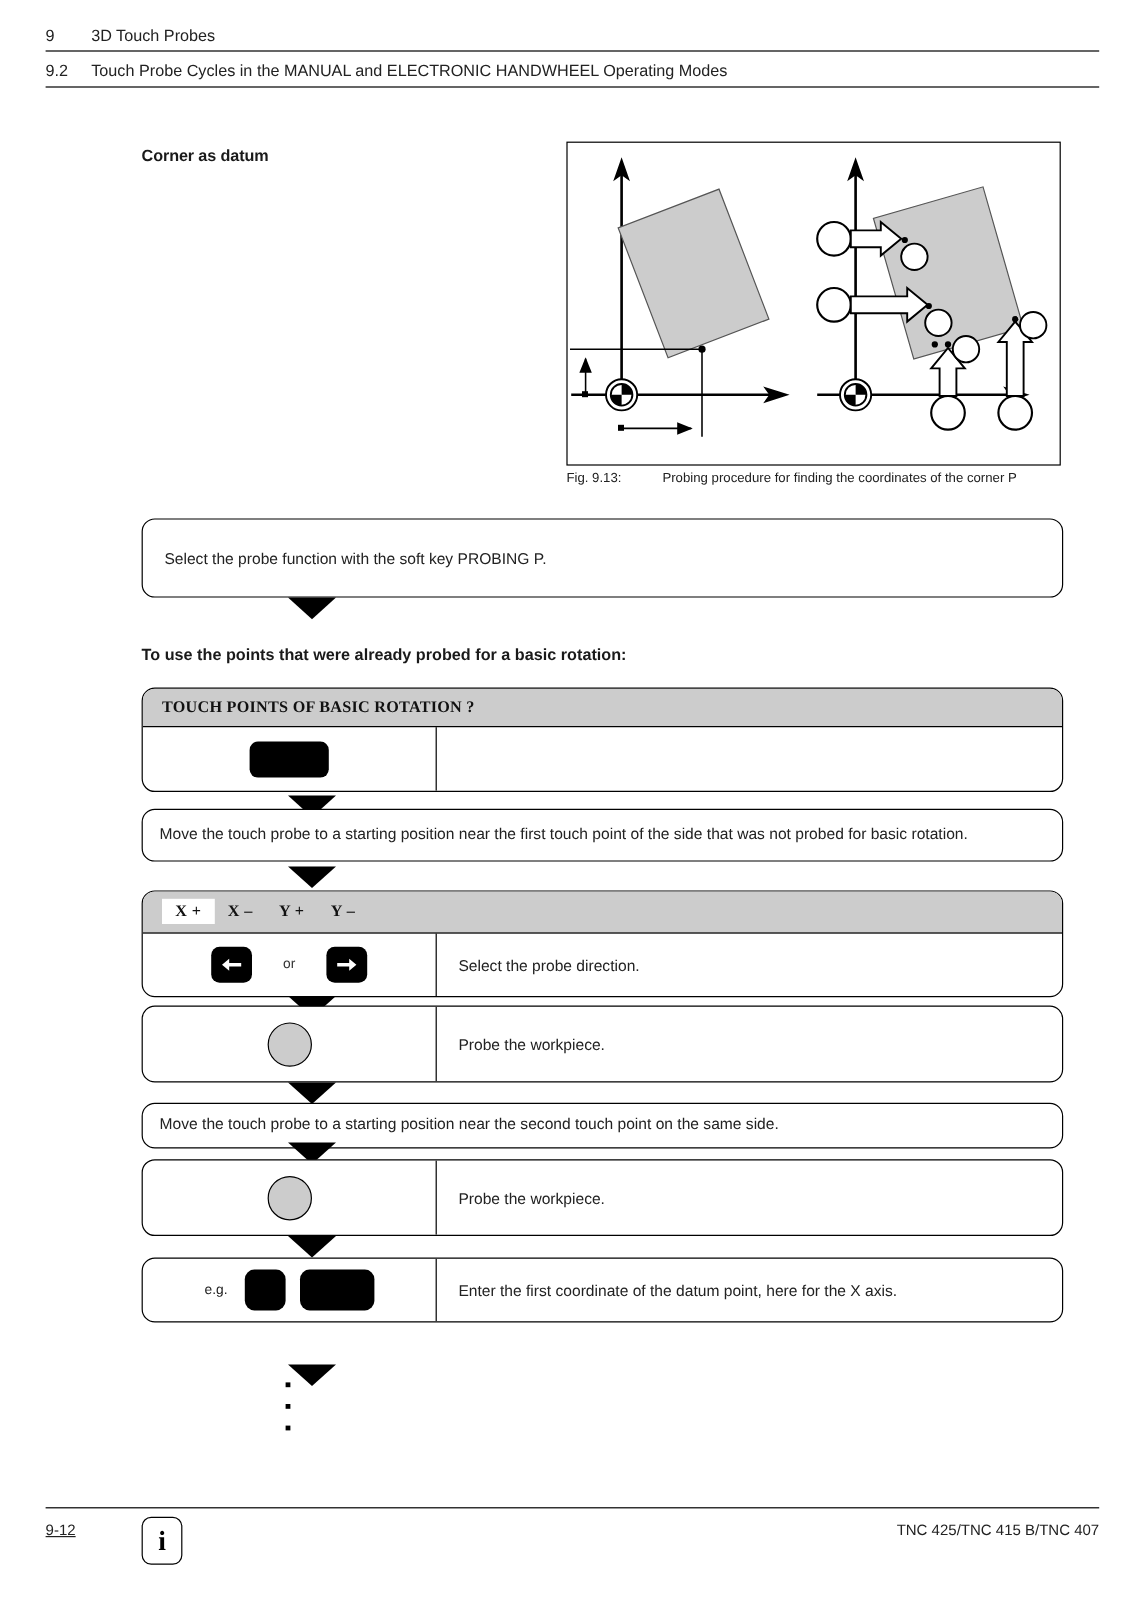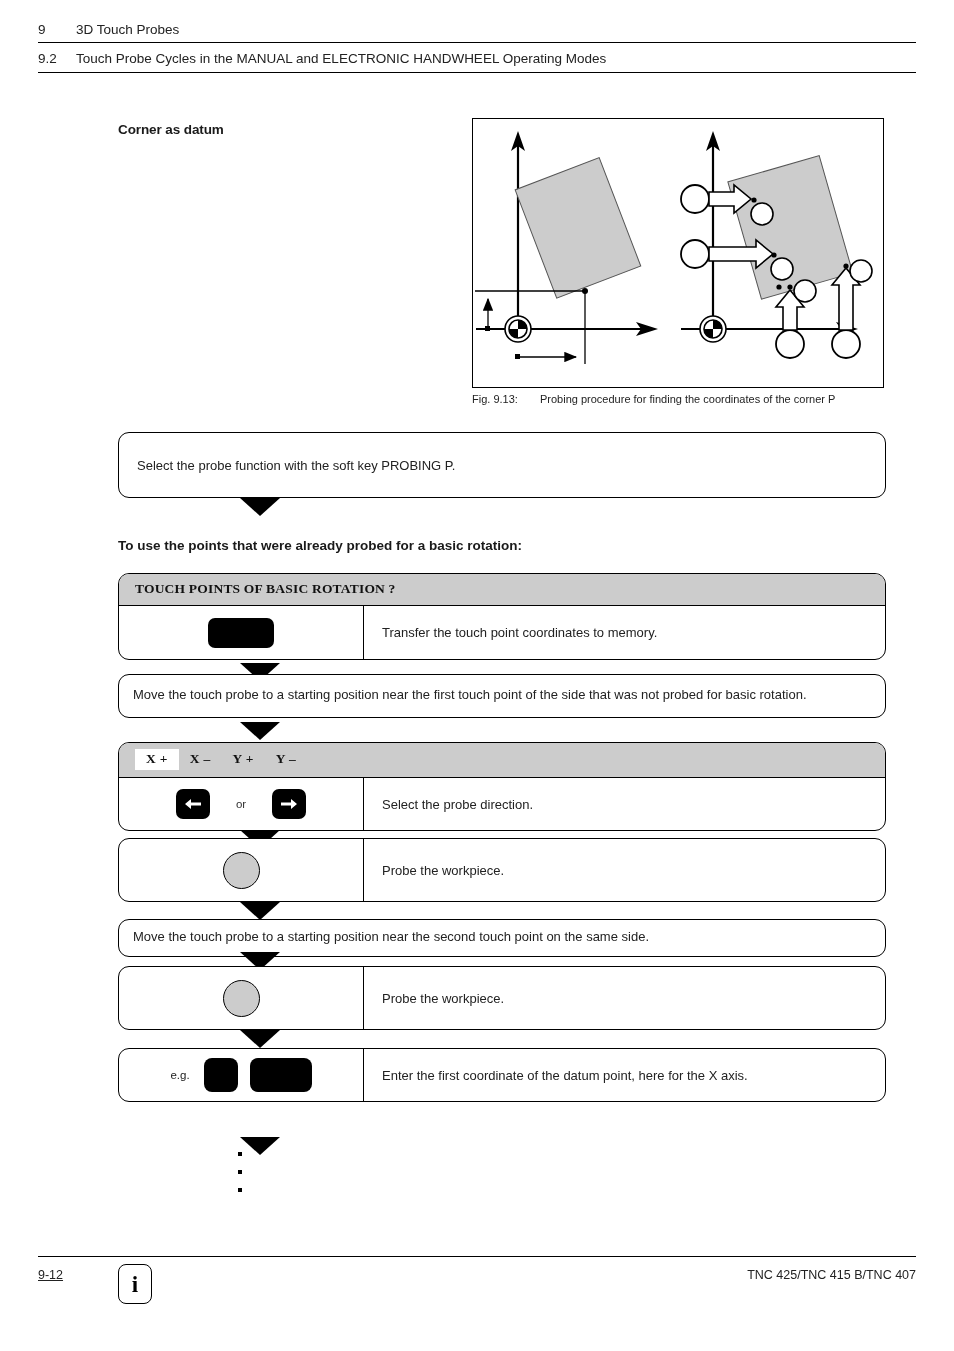--- a/index.html
+++ b/index.html
@@ -69,21 +69,21 @@
     overflow: hidden;
   }
   .figure-caption {
     position: absolute;
     left: 472px;
     top: 392px;
     width: 420px;
     font-size: 11px;
     color: #222;
     display: flex;
-    gap: 12px;
+    gap: 24px;
     line-height: 1.32;
   }
   .figure-caption .fc-label {
     flex: 0 0 56px;
   }
   .figure-caption .fc-text {
     flex: 1 1 auto;
   }
 
   
@@ -449,21 +449,20 @@
 
 <div style="position:absolute; left:118px; top:538px; font-size:13.5px; font-weight:bold;">To use the points that were already probed for a basic rotation:</div>
 
 <div class="flow" style="top:573px;">
   <div class="titled">
     <div class="title-bar">TOUCH POINTS OF BASIC ROTATION ?</div>
     <div class="titled-body" style="height:53px;">
       <div class="col-key">
         <div class="key-black key-blank-wide"></div>
       </div>
-      <div class="col-text">Transfer the touch point coordinates to memory.</div>
     </div>
   </div>
   <div class="connector-tri" style="left:122px; top:90px;"></div>
 </div>
 
 <div class="flow" style="top:674px;">
   <div class="box">
     <div class="box-fulltext">Move the touch probe to a starting position near the first touch point of the side that was not probed for basic rotation.</div>
   </div>
   <div class="connector-tri" style="left:122px; top:48px;"></div>

